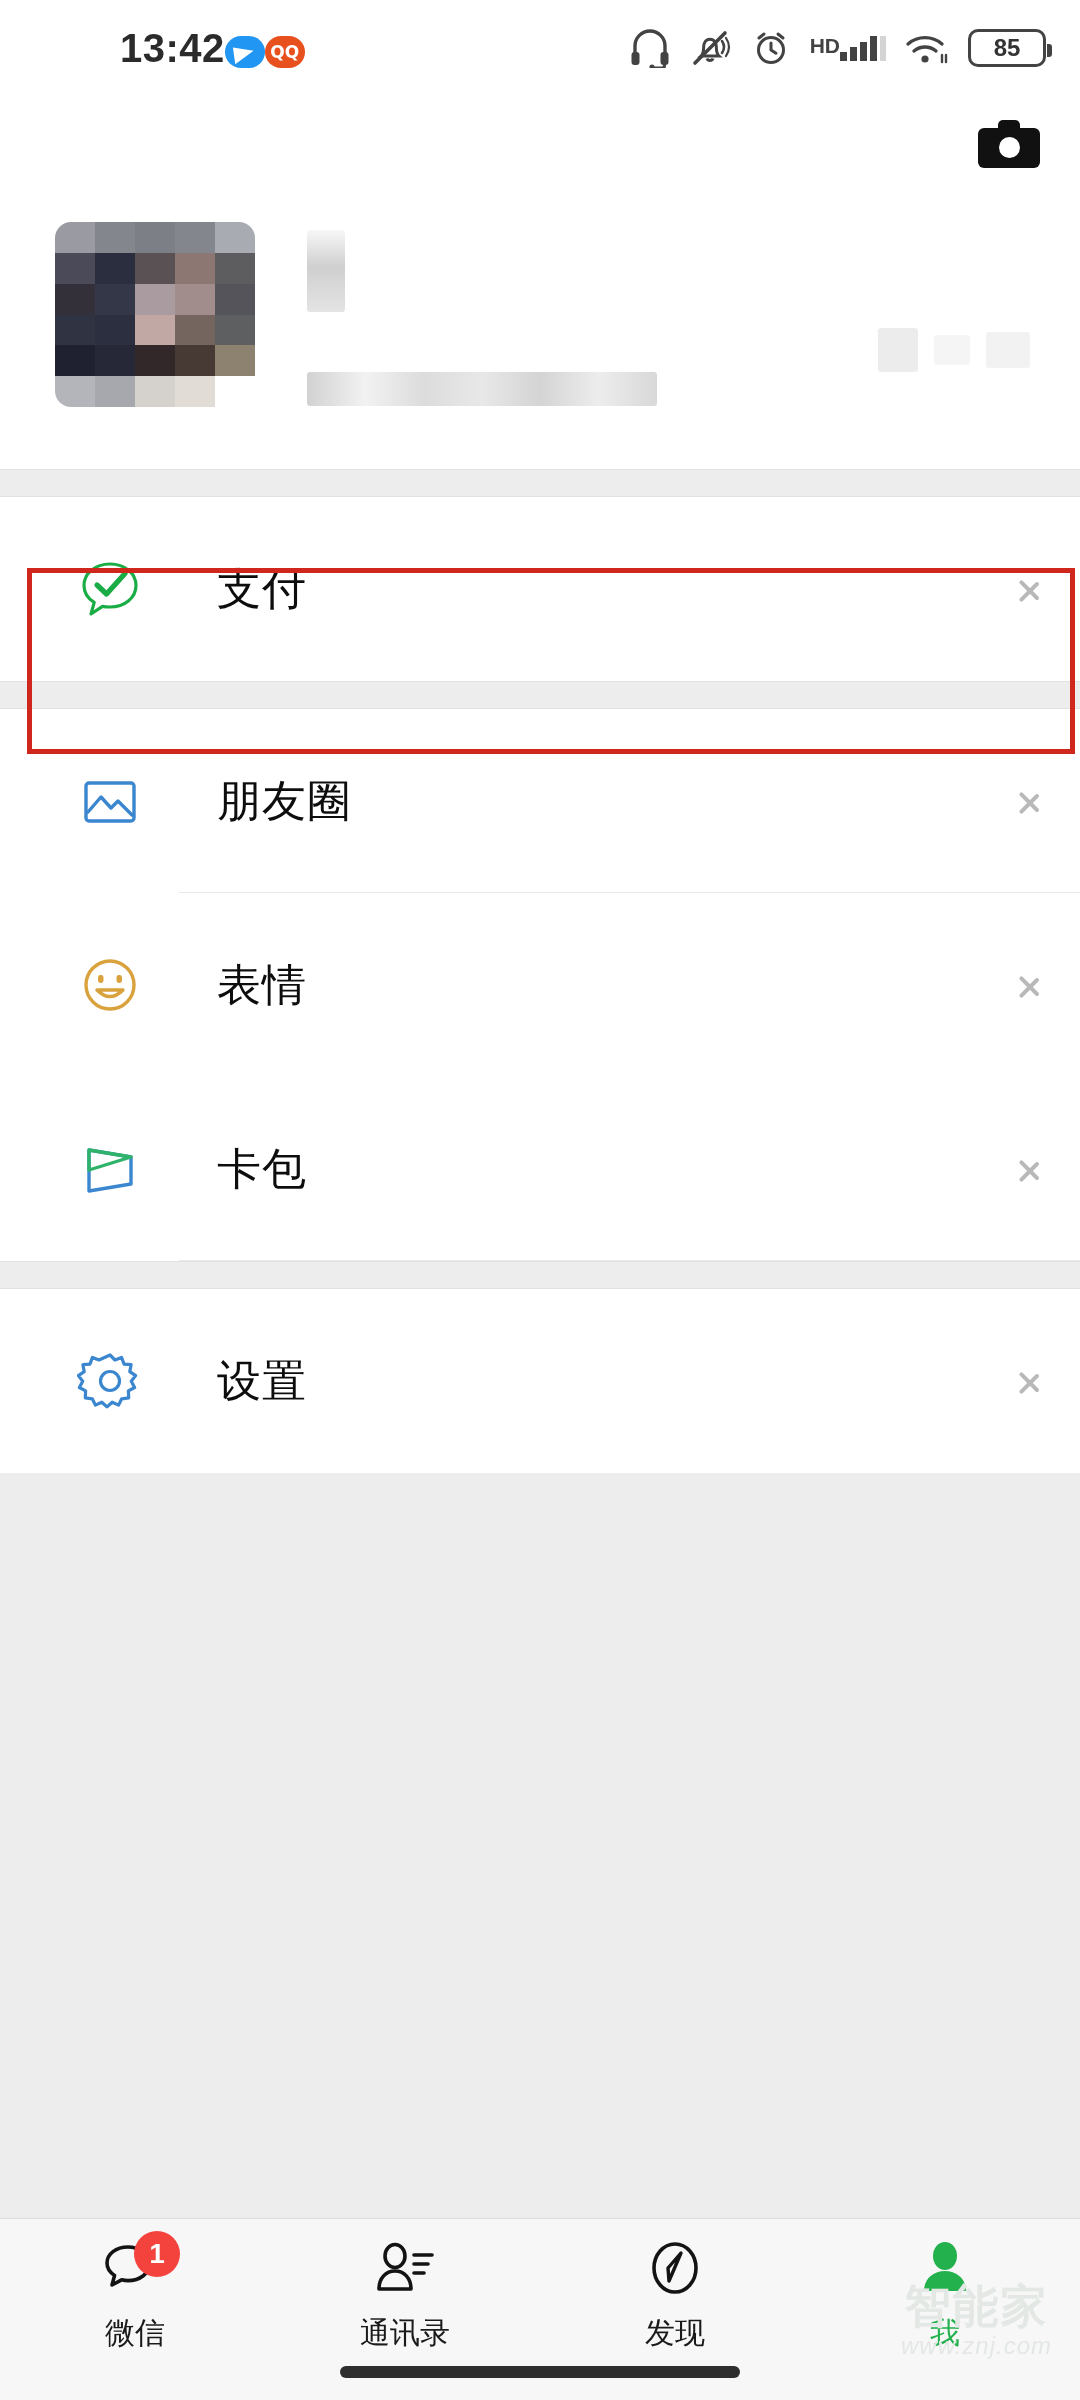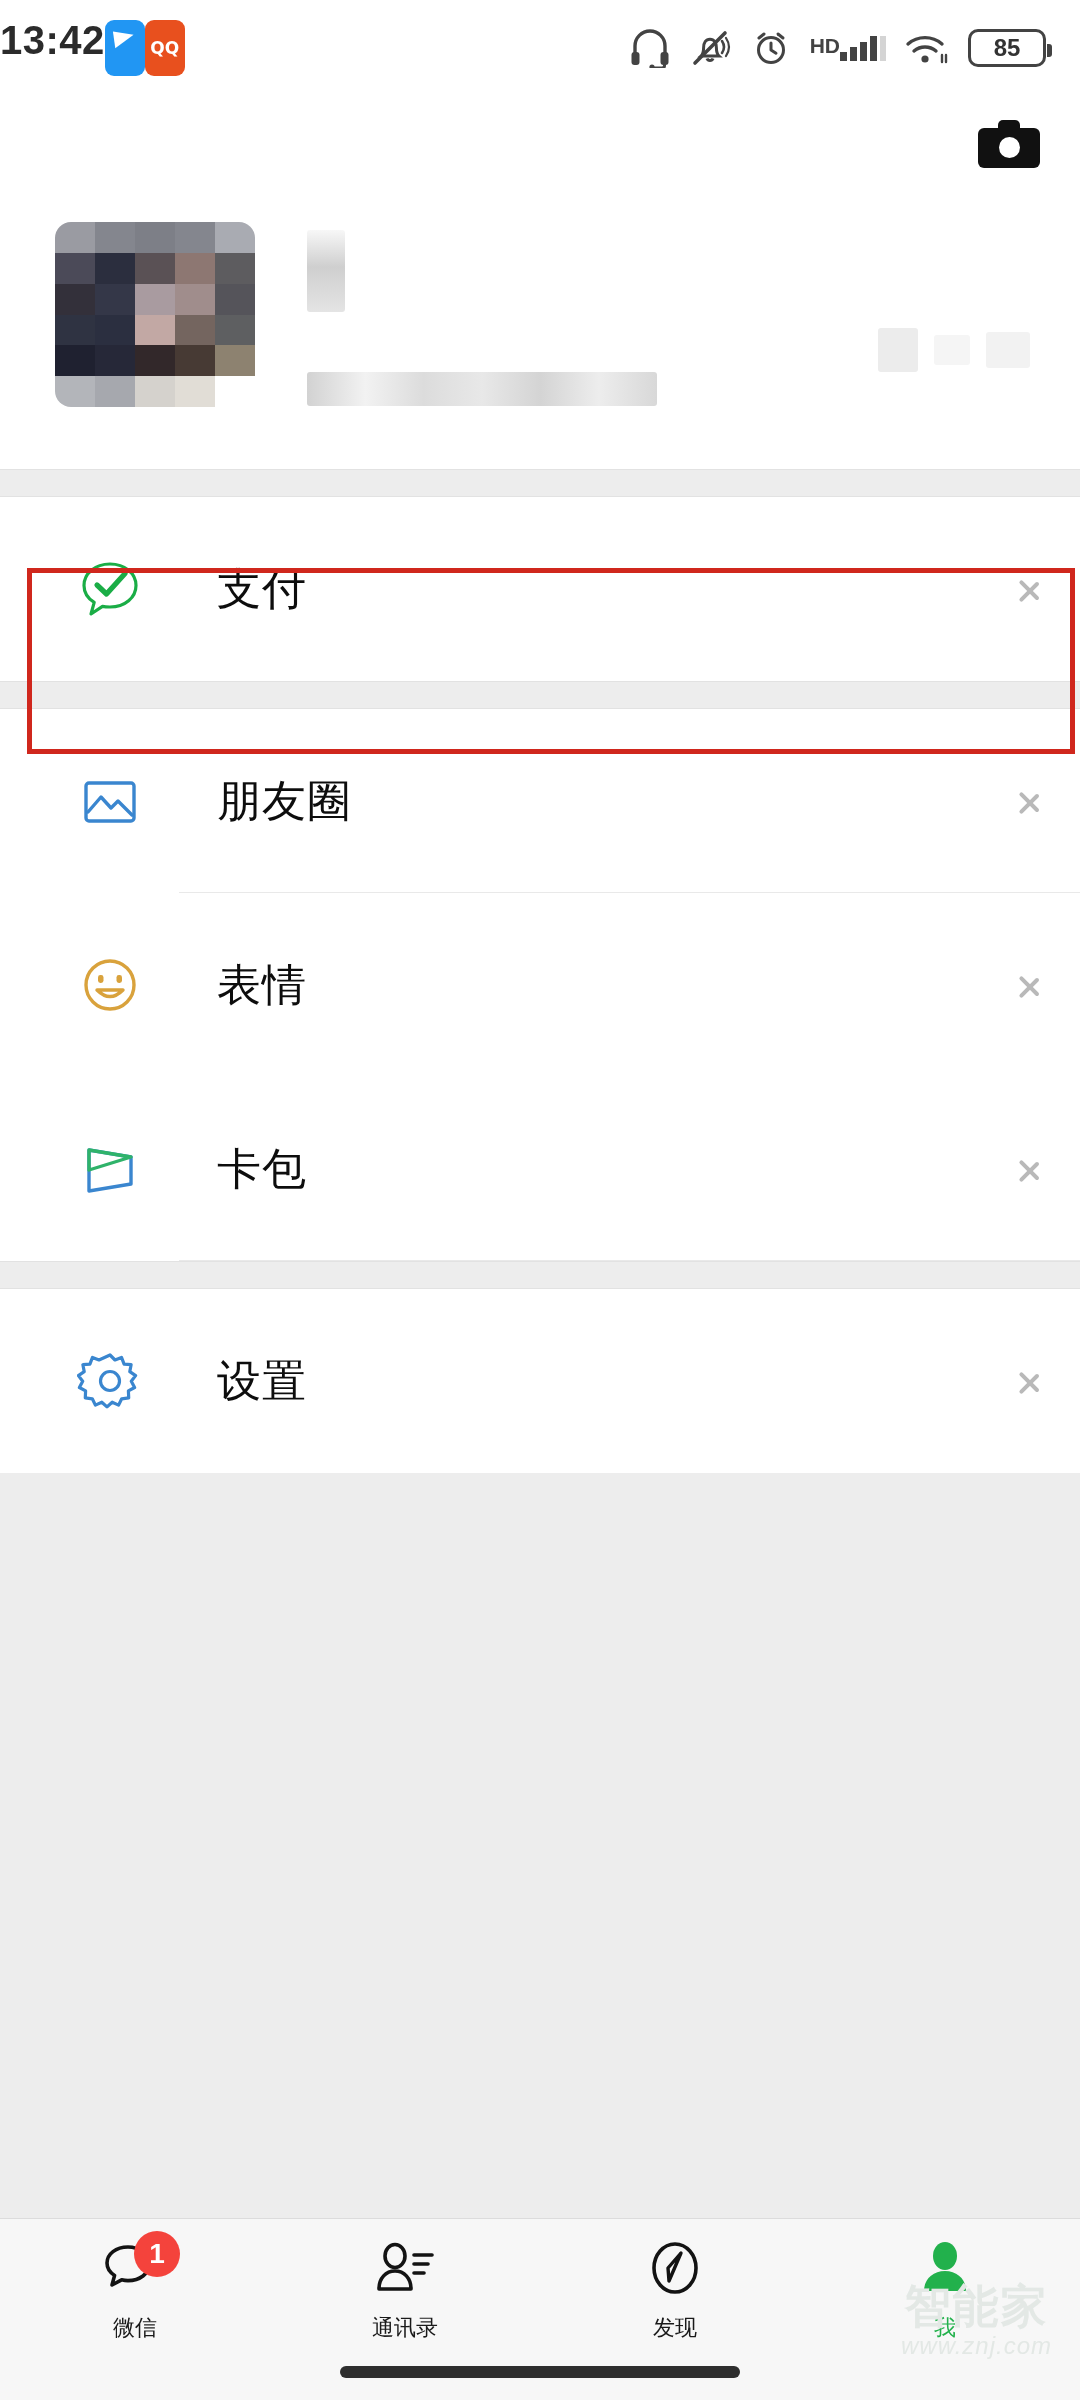--- a/index.html
+++ b/index.html
@@ -12,26 +12,26 @@
   }
 
   
   .statusbar{
     height:96px; width:1080px;
     display:flex; align-items:center;
     background:#ffffff;
     padding:0 34px 0 0;
     position:relative;
   }
-  .sb-left{ display:flex; align-items:flex-start; }
+  .sb-left{ display:flex; align-items:flex-end; margin-left:120px; }
   .sb-time{
     font-size:40px; font-weight:700; color:#2b2b2b;
     letter-spacing:0.5px; line-height:1;
   }
-  .sb-appicon{ width:40px; height:56px; border-radius:9px; position:relative; flex:none; }
+  .sb-appicon{ width:40px; height:32px; border-radius:18px; position:relative; flex:none; }
   .sb-appicon.dingtalk{ background:#2196f3; }
   .sb-appicon.dingtalk::after{
     content:""; position:absolute; left:9px; top:10px;
     width:0; height:0;
     border-left:20px solid #ffffff;
     border-top:6px solid transparent;
     border-bottom:11px solid transparent;
     transform:rotate(-8deg);
   }
   .sb-appicon.qqapp{ background:#e8501e; display:flex; align-items:center; justify-content:center; }
@@ -136,21 +136,21 @@
   .tabbar{
     position:absolute; left:0; bottom:0; width:1080px; height:182px;
     background:#f7f7f7; border-top:1px solid #dcdcdc;
     display:flex; align-items:flex-start; padding-top:22px;
   }
   .tab{
     flex:1; display:flex; flex-direction:column; align-items:center; gap:14px;
     position:relative;
   }
   .tab-icon{ width:62px; height:58px; position:relative; }
-  .tab-label{ font-size:22px; color:#1a1a1a; font-family:"DejaVu Sans","Liberation Sans",sans-serif; }
+  .tab-label{ font-size:30px; color:#1a1a1a; font-family:"DejaVu Sans","Liberation Sans",sans-serif; }
   .tab.active .tab-label{ color:#22b14c; }
   .badge{
     position:absolute; right:-14px; top:-10px;
     min-width:46px; height:46px; border-radius:23px; background:#f4433c;
     color:#fff; font-size:28px; font-weight:700;
     display:flex; align-items:center; justify-content:center;
     font-family:"Liberation Sans",sans-serif;
   }
   .homebar{
     position:absolute; left:50%; transform:translateX(-50%); bottom:22px;

